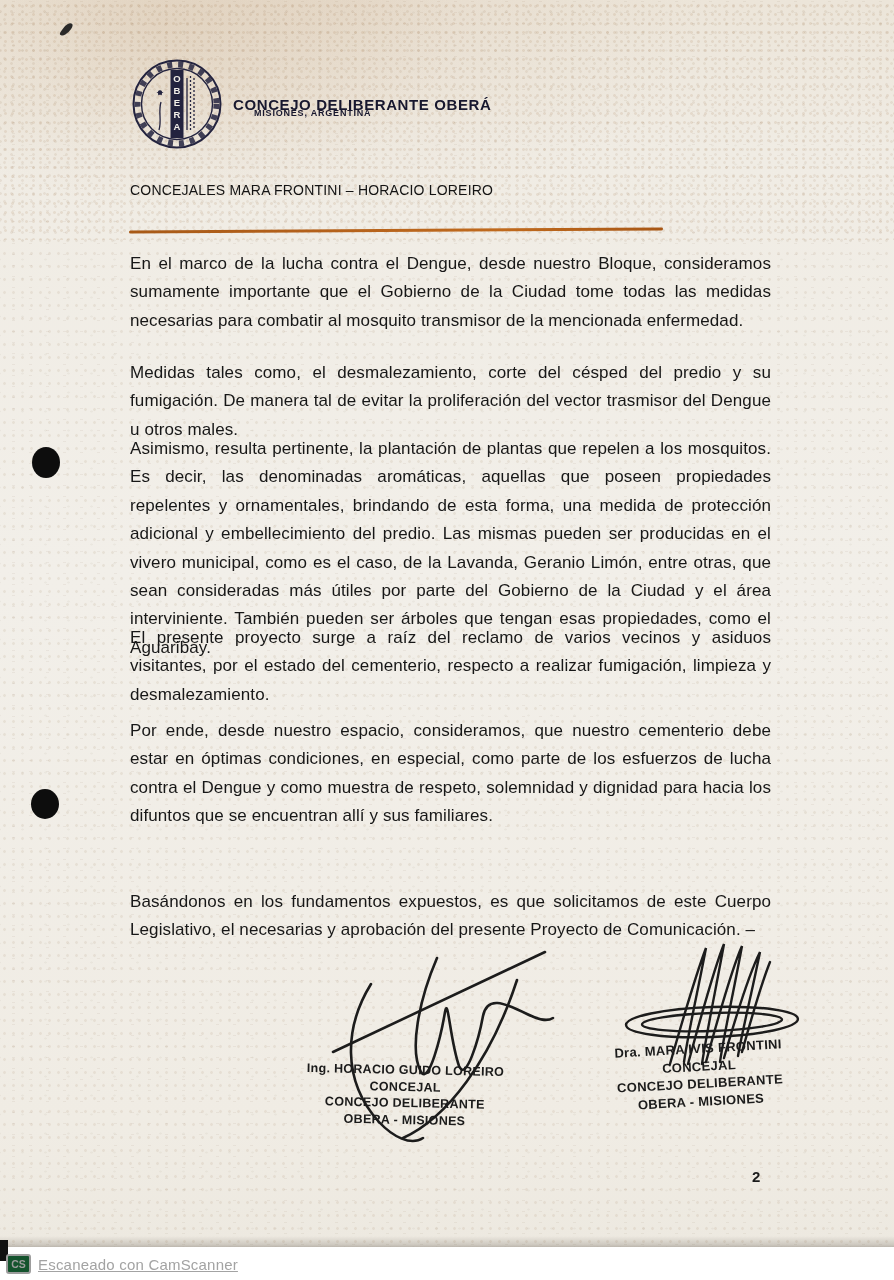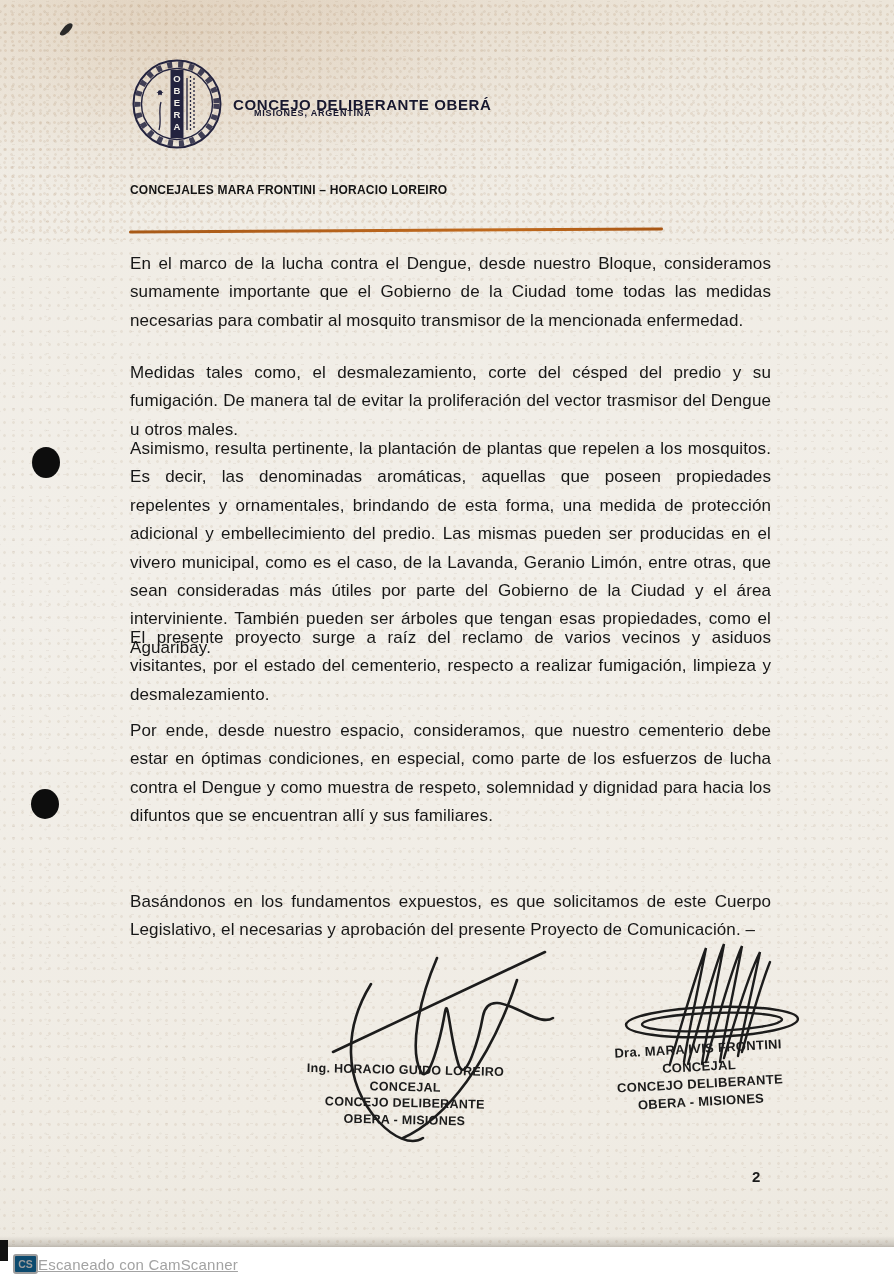--- a/index.html
+++ b/index.html
@@ -51,21 +51,21 @@
     font-size: 15px; font-weight: bold; letter-spacing: .6px; color: #17172e;
   }
   .brand-loc {
     position: absolute; left: 234px; top: 108px;
     font-size: 9px; font-weight: bold; letter-spacing: .8px; color: #17172e; margin-left: 20px;
   }
 
   
   .doc-title {
     position: absolute; left: 130px; top: 179px; width: 600px;
-    font-size: 12px; font-weight: bold; line-height: 22px; letter-spacing: .2px;
+    font-size: 14px; font-weight: normal; line-height: 22px; letter-spacing: .2px;
     color: #141414;
   }
   .title-divider {
     position: absolute; left: 129px; top: 229px; width: 534px; height: 3px;
     background: linear-gradient(90deg, #a85a17 0%, #b4611b 35%, #c06a1d 70%, #a85715 100%);
     transform: rotate(-0.35deg);
     border-radius: 2px;
   }
 
   
@@ -113,25 +113,25 @@
   }
   .footer-bar {
     position: absolute; left: 0; top: 1247px; width: 894px; height: 33px;
     background: #ffffff;
   }
   .footer-nub {
     position: absolute; left: 0; top: 1240px; width: 8px; height: 21px;
     background: #111111;
   }
   .cs-badge {
-    position: absolute; left: 13px; top: 1254px; width: 21px; height: 16px;
+    position: absolute; left: 6px; top: 1254px; width: 21px; height: 16px;
     border: 2px solid #9d9d9d; border-radius: 3px;
     color: #9d9d9d; font-size: 10.5px; font-weight: bold;
     display: flex; align-items: center; justify-content: center;
-    background: #0c4a6e;
+    background: #14532d;
   }
   .cs-text {
     position: absolute; left: 38px; top: 1256px;
     font-size: 15px; color: #a3a3a3; letter-spacing: .2px; text-decoration: underline;
   }
 </style>
 </head>
 <body>
 
 <div class="noise"></div>

